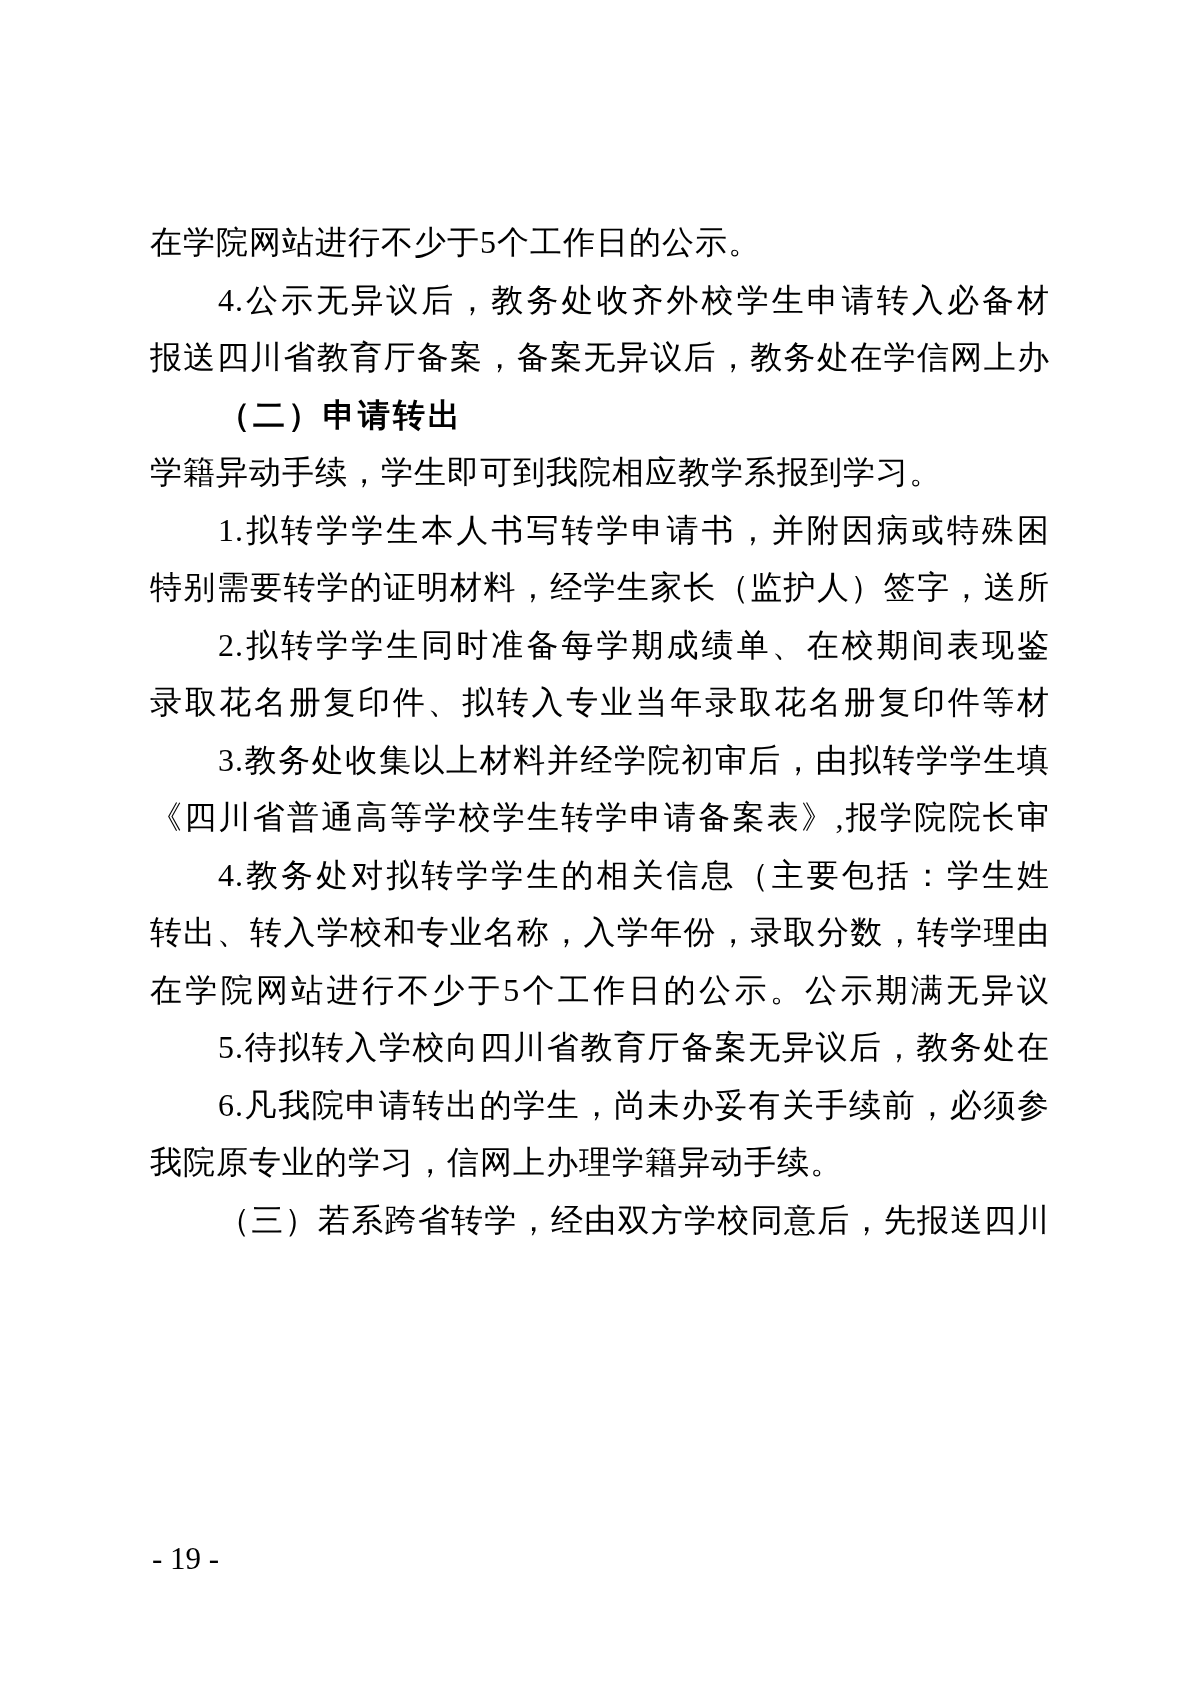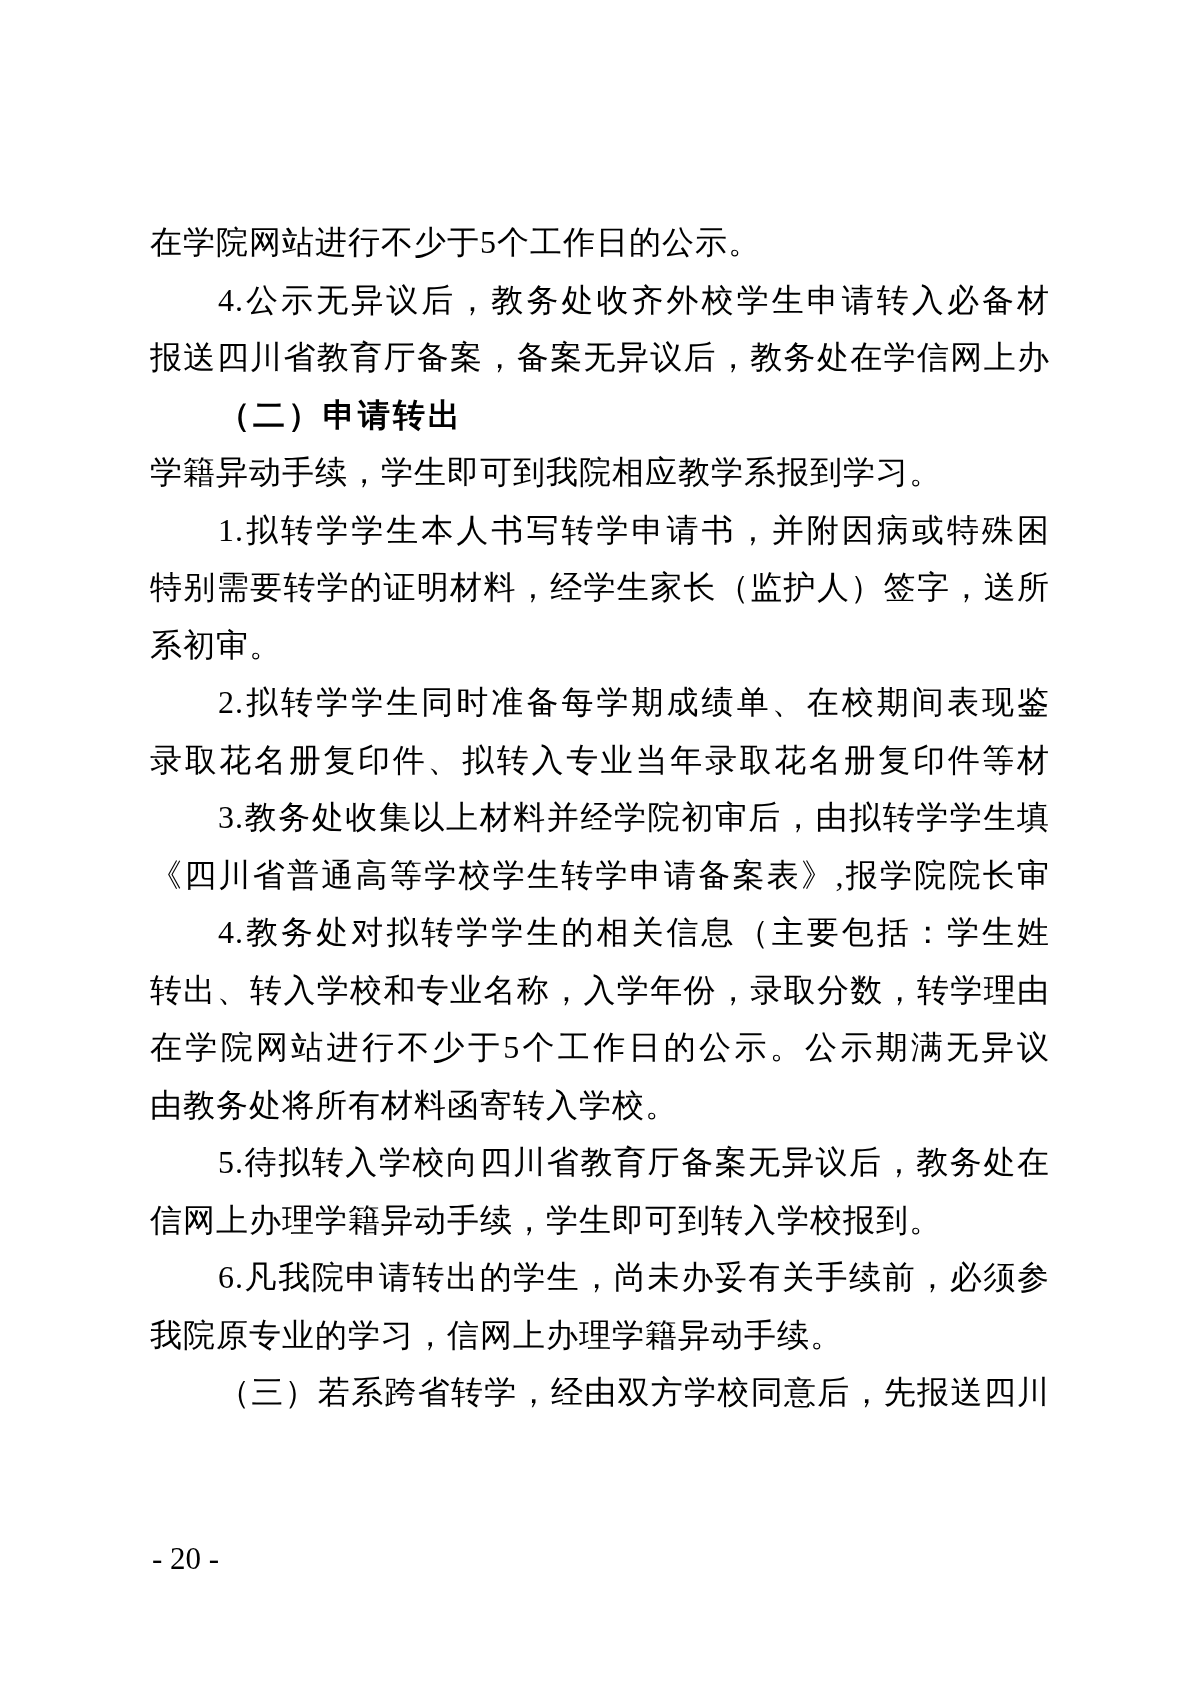--- a/index.html
+++ b/index.html
@@ -54,30 +54,27 @@
 
 <div class="page">
   <div class="text-block">
     <div class="ln">在学院网站进行不少于5个工作日的公示。</div>
     <div class="ln ind jst">4.公示无异议后，教务处收齐外校学生申请转入必备材料，</div>
     <div class="ln jst">报送四川省教育厅备案，备案无异议后，教务处在学信网上办理</div>
     <div class="ln ind heading">（二）申请转出</div>
     <div class="ln">学籍异动手续，学生即可到我院相应教学系报到学习。</div>
     <div class="ln ind jst">1.拟转学学生本人书写转学申请书，并附因病或特殊困难、</div>
     <div class="ln jst">特别需要转学的证明材料，经学生家长（监护人）签字，送所在</div>
-    <div class="ln">系初审。</div>
     <div class="ln ind jst">2.拟转学学生同时准备每学期成绩单、在校期间表现鉴定、</div>
     <div class="ln jst">录取花名册复印件、拟转入专业当年录取花名册复印件等材料。</div>
     <div class="ln ind jst">3.教务处收集以上材料并经学院初审后，由拟转学学生填写</div>
     <div class="ln jst">《四川省普通高等学校学生转学申请备案表》,报学院院长审批。</div>
     <div class="ln ind jst">4.教务处对拟转学学生的相关信息（主要包括：学生姓名，</div>
     <div class="ln jst">转出、转入学校和专业名称，入学年份，录取分数，转学理由等）</div>
     <div class="ln jst">在学院网站进行不少于5个工作日的公示。公示期满无异议后，</div>
-    <div class="ln">由教务处将所有材料函寄转入学校。</div>
     <div class="ln ind jst">5.待拟转入学校向四川省教育厅备案无异议后，教务处在学</div>
-    <div class="ln">信网上办理学籍异动手续，学生即可到转入学校报到。</div>
     <div class="ln ind jst">6.凡我院申请转出的学生，尚未办妥有关手续前，必须参加</div>
     <div class="ln">我院原专业的学习，信网上办理学籍异动手续。</div>
     <div class="ln ind jst">（三）若系跨省转学，经由双方学校同意后，先报送四川省</div>
   </div>
 
-  <div class="page-num">- 20 -</div>
+  <div class="page-num">- 19 -</div>
 </div>
 
 </body></html>

